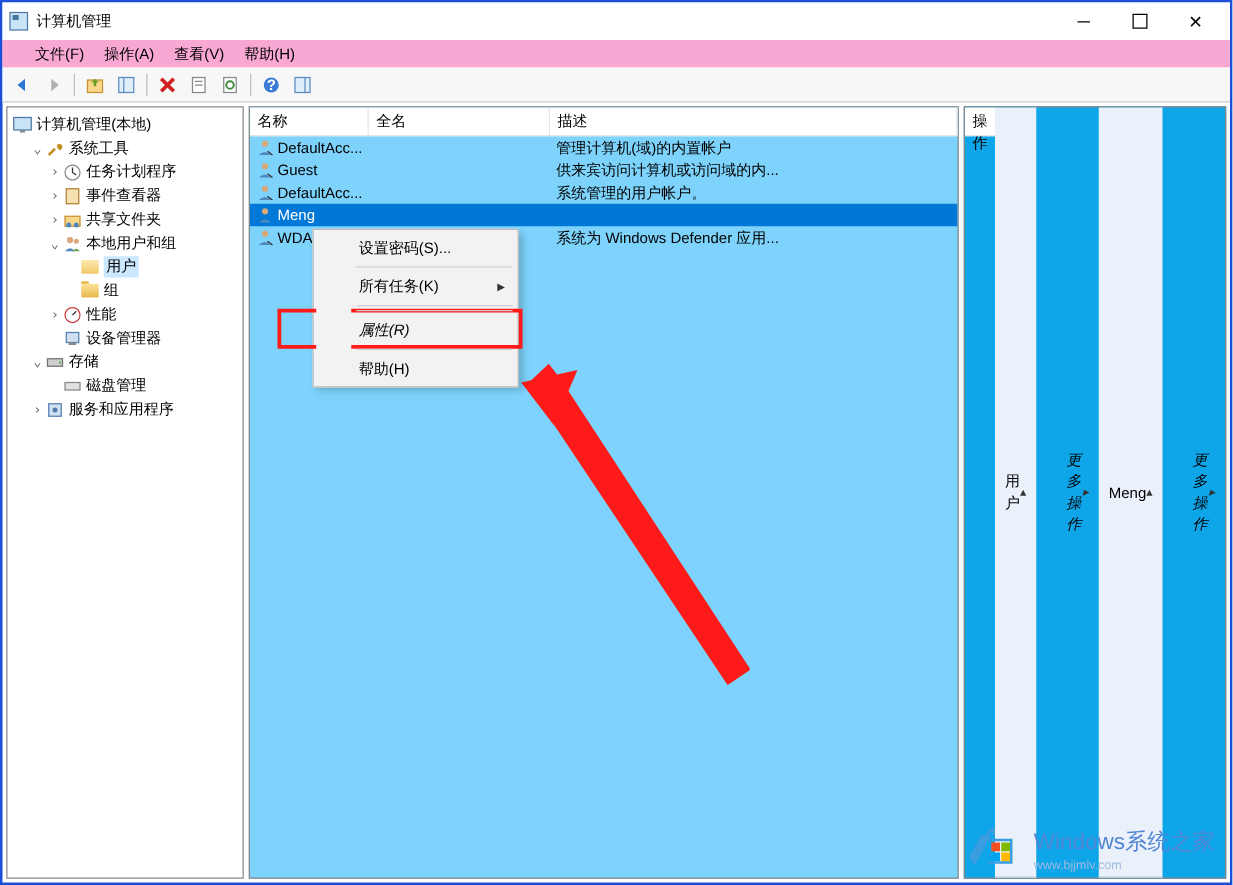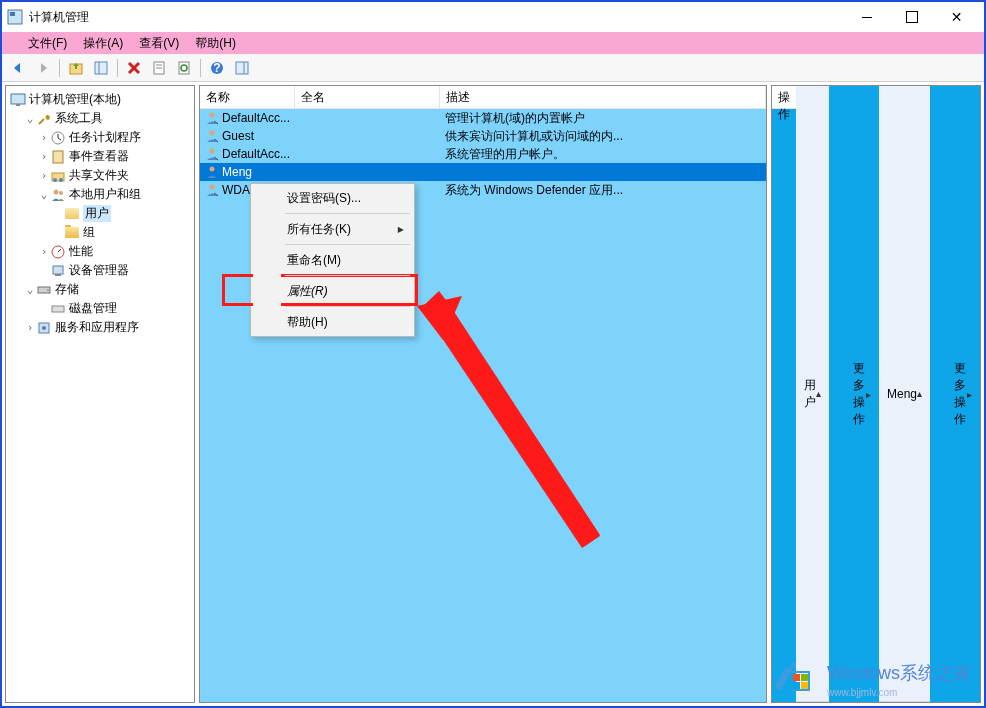--- a/index.html
+++ b/index.html
@@ -52,21 +52,21 @@
   .list-row.selected { background: #0078d7; color: #fff; }
   .cell-name { width: 95px; padding-left: 5px; display: flex; align-items: center; overflow: hidden; white-space: nowrap; }
   .cell-fullname { width: 145px; padding-left: 5px; overflow: hidden; }
   .cell-desc { flex: 1; padding-left: 5px; overflow: hidden; white-space: nowrap; }
   .user-icon { width: 14px; height: 14px; margin-right: 3px; flex-shrink: 0; }
   
   
   .actions-panel { width: 210px; border: 1px solid #888; margin: 3px 3px 3px 2px; background: #0ea5e9; display: flex; flex-direction: row; }
   .actions-header { height: 23px; padding: 3px 6px; background: #fff; border-bottom: 1px solid #e5e5e5; }
   .action-group-header { background: #eaf1fb; padding: 3px 8px; display: flex; justify-content: space-between; align-items: center; border-bottom: 1px solid #d0d8e8; }
-  .action-item { padding: 6px 8px 6px 24px; display: flex; justify-content: center; align-items: center; }
+  .action-item { padding: 6px 8px 6px 24px; display: flex; justify-content: center; align-items: center; font-style: italic; }
   .chev { font-size: 10px; color: #333; }
   
   
   .context-menu { position: absolute; left: 250px; top: 183px; width: 165px; background: #f2f2f2; border: 1px solid #bababa; box-shadow: 3px 3px 6px rgba(0,0,0,0.2); padding: 2px; z-index: 100; }
   .ctx-left-bar { position: absolute; left: 2px; top: 2px; bottom: 2px; width: 28px; background: #f2f2f2; }
   .ctx-item { height: 24px; display: flex; align-items: center; padding-left: 34px; position: relative; }
   .ctx-item.has-sub::after { content: "▶"; position: absolute; right: 8px; font-size: 8px; color: #333; }
   .ctx-sep { height: 1px; margin: 3px 2px 3px 32px; background: #d0d0d0; }
   .ctx-highlight { position: absolute; border: 3px solid #ff1a1a; left: -31px; width: 196px; height: 32px; top: -5px; z-index: -1; }
   
@@ -385,21 +385,20 @@
 
   </div>
 </div>
 
 <div class="context-menu">
   <div class="ctx-left-bar"></div>
   <div class="ctx-item">设置密码(S)...</div>
   <div class="ctx-sep"></div>
   <div class="ctx-item has-sub">所有任务(K)</div>
   <div class="ctx-sep"></div>
-  <div class="ctx-item">重命名(M)</div>
   <div class="ctx-sep"></div>
   <div class="ctx-item" style="position:relative;font-style:italic;">
     <div class="ctx-highlight"></div>
     <span>属性(R)</span>
   </div>
   <div class="ctx-sep"></div>
   <div class="ctx-item">帮助(H)</div>
 </div>
 
 <svg class="arrow-svg">

